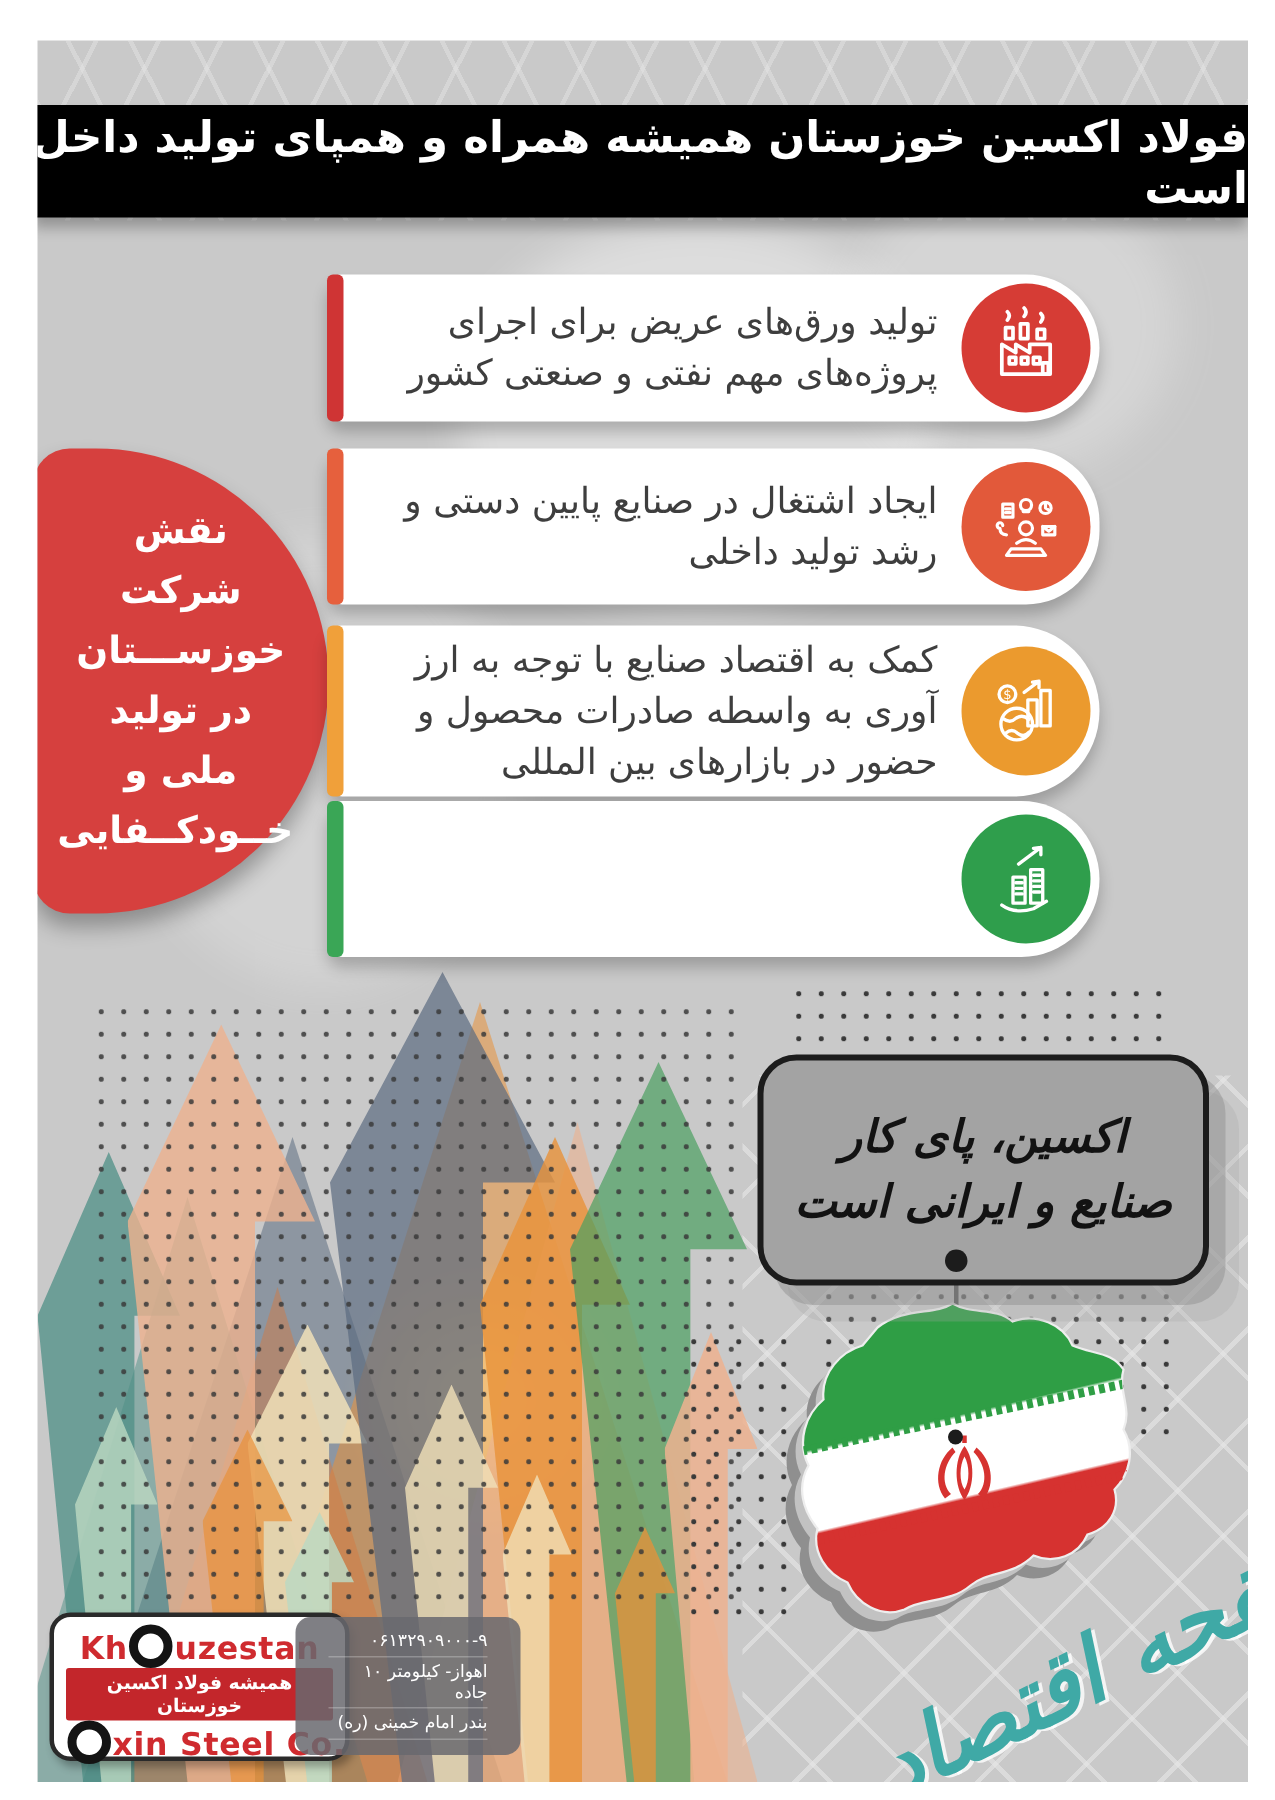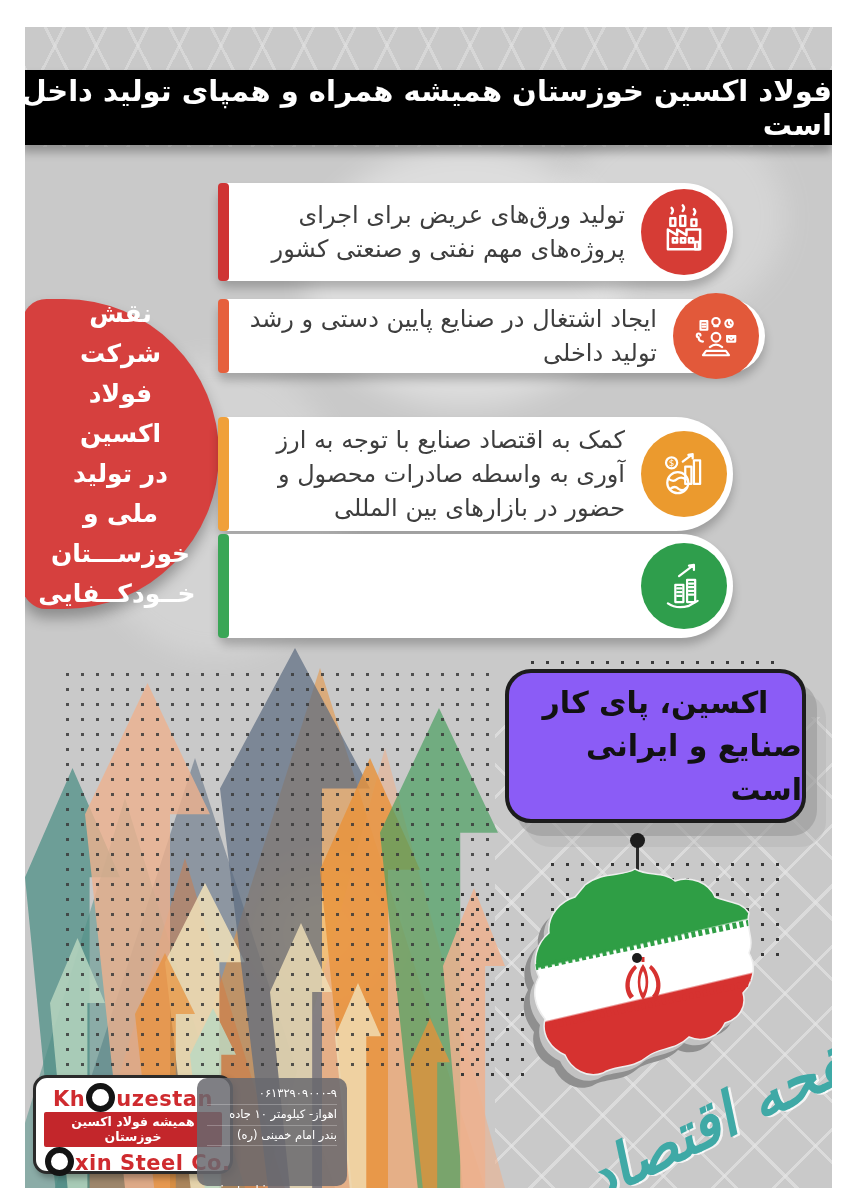--- a/index.html
+++ b/index.html
@@ -29,45 +29,45 @@
   
   .card{position:absolute;left:193px;width:515px;background:#fff;z-index:4;
     box-shadow:0 7px 10px rgba(0,0,0,.22);}
   .card .accent{position:absolute;left:0;top:0;bottom:0;width:11px;border-radius:4px;}
   .card .txt{position:absolute;right:108px;left:26px;top:50%;transform:translateY(-50%);
     direction:rtl;color:#3e3e3e;font-size:24px;font-weight:400;line-height:1.42;}
   .card .circ{position:absolute;right:6px;top:50%;transform:translateY(-50%);
     width:86px;height:86px;border-radius:50%;display:flex;align-items:center;justify-content:center;}
   .card .circ svg{width:62px;height:62px;}
   
-  .bubble{position:absolute;left:480px;top:642px;width:293px;height:146px;background:#8b5cf6;z-index:5;
+  .bubble{position:absolute;left:480px;top:676px;width:293px;height:146px;background:#a3a3a3;z-index:5;
     border:4px solid #1c1c1c;border-radius:26px;
     box-shadow:11px 13px 0 rgba(150,150,150,.55),20px 24px 0 rgba(165,165,165,.28);
-    display:flex;flex-direction:column;align-items:center;justify-content:center;}
+    display:flex;flex-direction:column;align-items:center;justify-content:center;font-style:italic;}
   .bubble div{color:#121212;font-size:30px;font-weight:800;line-height:1.45;direction:rtl;}
   .pointer-dot{position:absolute;left:605px;top:806px;width:15px;height:15px;border-radius:50%;background:#1c1c1c;z-index:6;}
   .pointer-line{position:absolute;left:611px;top:818px;width:3px;height:112px;background:#2a2a2a;z-index:4;}
   .pointer-end{position:absolute;left:607px;top:926px;width:10px;height:10px;border-radius:50%;background:#1c1c1c;z-index:6;}
   
   .arrows{position:absolute;left:0;top:612px;width:482px;height:549px;z-index:2;overflow:hidden;}
   .arrows .glow{position:absolute;left:200px;bottom:160px;width:190px;height:190px;border-radius:50%;
     background:radial-gradient(circle,rgba(255,248,200,.95) 0 18%,rgba(255,240,180,.45) 45%,transparent 70%);}
   .arrow{position:absolute;}
   
   .logo{position:absolute;left:8px;top:1048px;width:200px;height:99px;background:#fff;z-index:6;
     border:3px solid #2a2a2a;border-radius:14px;box-sizing:border-box;padding:5px 8px;
     display:flex;flex-direction:column;justify-content:space-between;box-shadow:3px 4px 6px rgba(0,0,0,.3);}
   .logo .en{color:#cf2b2f;font-weight:bold;font-size:21px;letter-spacing:.5px;line-height:1;white-space:nowrap;}
   .logo .ring{display:inline-block;width:17px;height:17px;border:6px solid #141414;border-radius:50%;vertical-align:-6px;margin:0 1px;}
   .logo .band{background:#c3262b;color:#fff;font-size:12.5px;font-weight:bold;text-align:center;
     padding:2px 2px 3px;direction:rtl;border-radius:2px;}
   .logo .r1{text-align:center;} .logo .r2{}
   
-  .contact{position:absolute;left:172px;top:1051px;width:150px;height:108px;z-index:6;
-    background:rgba(104,104,110,.85);border-radius:10px;padding:6px 10px;box-sizing:border-box;
+  .contact{position:absolute;left:172px;top:1051px;width:150px;height:92px;z-index:6;
+    background:rgba(104,104,110,.85);border-radius:10px;padding:6px 22px;box-sizing:border-box;
     color:#fff;direction:rtl;text-align:right;font-size:11.5px;line-height:1.2;}
   .contact .row{padding:3px 0;border-bottom:1px solid rgba(255,255,255,.25);}
   .contact .row:last-child{border-bottom:none;}
   .contact .web{direction:ltr;text-align:left;margin-top:36px;}
   
   .map{position:absolute;left:498px;top:836px;width:250px;height:240px;z-index:4;}
   
   .watermark{position:absolute;left:578px;top:1040px;width:300px;z-index:7;
     transform:rotate(-26deg);font-size:60px;font-weight:bold;font-style:italic;
     text-shadow:2px 2px 0 rgba(255,255,255,.8);direction:rtl;white-space:nowrap;}
@@ -109,23 +109,22 @@
   <div class="dots" style="left:500px;top:628px;width:255px;height:150px;"></div>
   <div class="dots" style="left:520px;top:830px;width:235px;height:110px;"></div>
   <div class="dots" style="left:430px;top:860px;width:80px;height:190px;"></div>
 
   <div class="banner" style="background-color: #000000;">
     <span>فولاد اکسین خوزستان همیشه همراه و همپای تولید داخل است</span>
   </div>
 
   <div class="blob" style="background-color: rgb(214, 64, 62);">
     <div>نقش شرکت</div>
-    <div>فولاد اکسین</div>
+    <div>خوزســـتان</div>
     <div>در تولید ملی و</div>
-    <div>خوزســـتان</div>
     <div>خــودکــفایی</div>
   </div>
 
   <div class="card" style="top:156px;height:98px;border-radius:10px 49px 49px 10px;">
     <div class="accent" style="background-color: rgb(207, 52, 52);"></div>
     <div class="txt">تولید ورق‌های عریض برای اجرای پروژه‌های مهم نفتی و صنعتی کشور</div>
     <div class="circ" style="background-color: rgb(214, 60, 53);">
       <svg viewBox="0 0 100 100" fill="none" stroke="#fff" stroke-width="4" stroke-linejoin="round" stroke-linecap="round">
         <path d="M24 78 V46 l15 9 V46 l15 9 V46 h22 v32 z"></path>
         <rect x="28" y="28" width="8" height="12"></rect>
@@ -133,21 +132,21 @@
           <rect x="62" y="30" width="8" height="10"></rect>
         <path d="M30 20 q4 -5 0 -9 M48 16 q4 -5 0 -9 M66 22 q4 -5 0 -9"></path>
         <rect x="32" y="60" width="7" height="7"></rect>
           <rect x="45" y="60" width="7" height="7"></rect>
           <rect x="58" y="60" width="7" height="7"></rect>
         <rect x="68" y="66" width="6" height="12"></rect>
       </svg>
     </div>
   </div>
 
-  <div class="card" style="top:272px;height:74px;border-radius:10px 49px 49px 10px;padding-left:32px;">
+  <div class="card" style="top:272px;height:104px;border-radius:10px 49px 49px 10px;">
     <div class="accent" style="background-color: rgb(230, 96, 61);"></div>
     <div class="txt">ایجاد اشتغال در صنایع پایین دستی و رشد تولید داخلی</div>
     <div class="circ" style="background-color: rgb(226, 89, 58);">
       <svg viewBox="0 0 100 100" fill="none" stroke="#fff" stroke-width="3.4" stroke-linejoin="round" stroke-linecap="round">
         <circle cx="50" cy="52" r="7"></circle>
         <path d="M40 68 q10 -8 20 0"></path>
         <path d="M34 74 h32 l5 7 H29 z"></path>
         <rect x="25" y="26" width="11" height="14"></rect>
           <path d="M28 31 h5 M28 35 h5"></path>
         <circle cx="50" cy="27" r="6"></circle>

